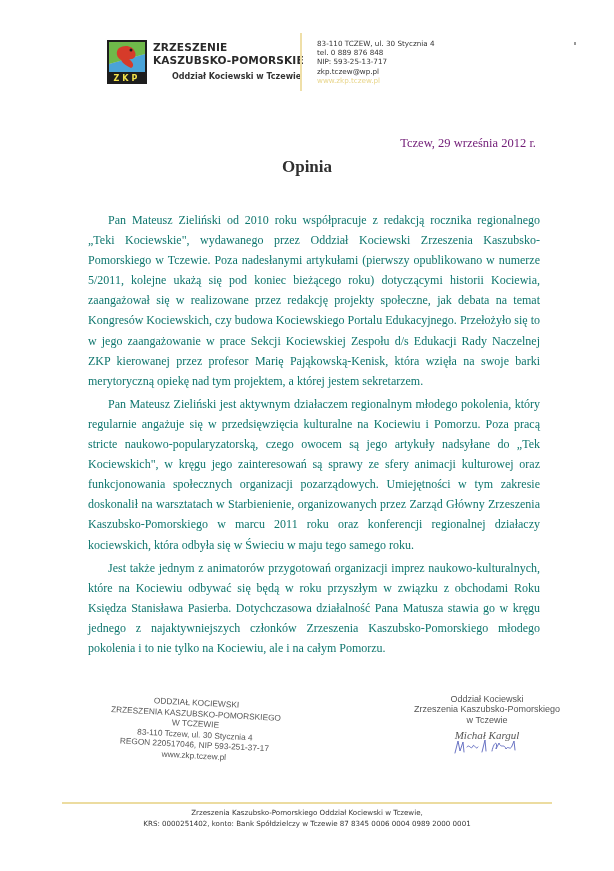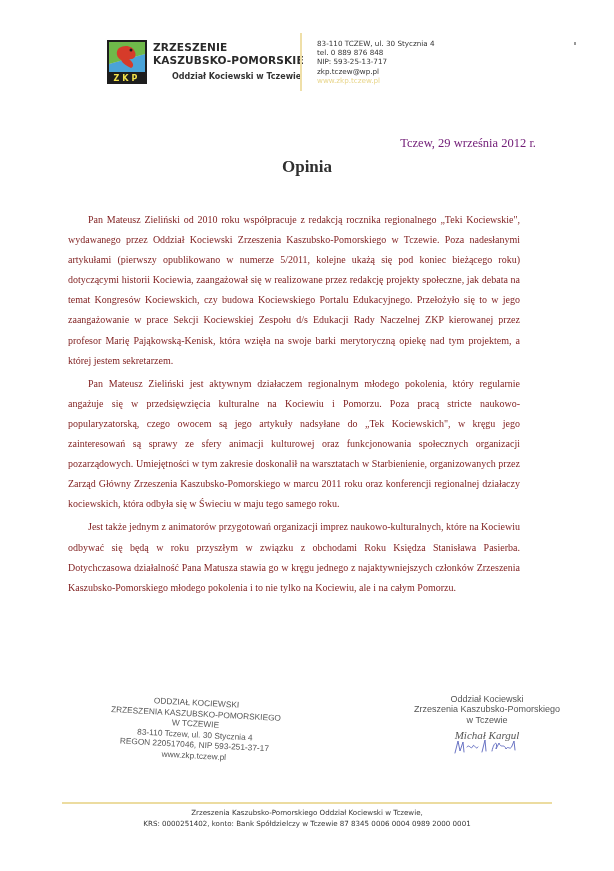--- a/index.html
+++ b/index.html
@@ -11,21 +11,21 @@
   .org-name { position:absolute; left:153px; top:41px; font-family:"DejaVu Sans", sans-serif; font-weight:bold; font-size:10.6px; line-height:12.5px; color:#2a2a2a; letter-spacing:0.1px; }
   .org-sub { position:absolute; left:149px; top:72px; font-family:"DejaVu Sans", sans-serif; font-weight:bold; font-size:8px; color:#333;margin-left:23px; }
   .hdr-divider { position:absolute; left:300px; top:33px; width:1.5px; height:58px; background:#efdfa8; }
   .contact { position:absolute; left:317px; top:39px; font-family:"DejaVu Sans", sans-serif; font-size:7.2px; line-height:9.2px; color:#333; }
   .contact .web { color:#e8d58a; }
 
   .date { position:absolute; right:78px; top:136px; font-size:12.5px; color:#701a75; }
   .title { position:absolute; left:0; right:0; top:157px; text-align:center; font-weight:bold; font-size:17px; color:#2f2f2f; }
 
   
-  .body { position:absolute; left:68px; top:210px; width:452px; font-size:10px; line-height:20.1px; text-align:justify; color:#7f1d1d; }
+  .body { position:absolute; left:88px; top:210px; width:452px; font-size:12px; line-height:20.1px; text-align:justify; color:#0f766e; }
   .body p { margin:0 0 3px 0; text-indent:20px; }
 
   
   .stamp-left { position:absolute; left:92px; top:692px; width:210px; font-family:"Liberation Sans", sans-serif; font-size:8.3px; line-height:10.6px; color:#555; text-align:center; transform:rotate(3deg); transform-origin:left top; }
 
   
   .stamp-right { position:absolute; left:392px; top:694px; width:190px; text-align:center; color:#555; }
   .stamp-right .l { font-family:"Liberation Sans", sans-serif; font-size:9px; line-height:10.4px; }
   .stamp-right .prezes { font-family:"Liberation Serif", serif; font-size:11px; letter-spacing:8px; margin-top:1px; color:#444; }
   .stamp-right .name { font-family:"Liberation Serif", serif; font-style:italic; font-size:11px; margin-top:4px; color:#555; }

